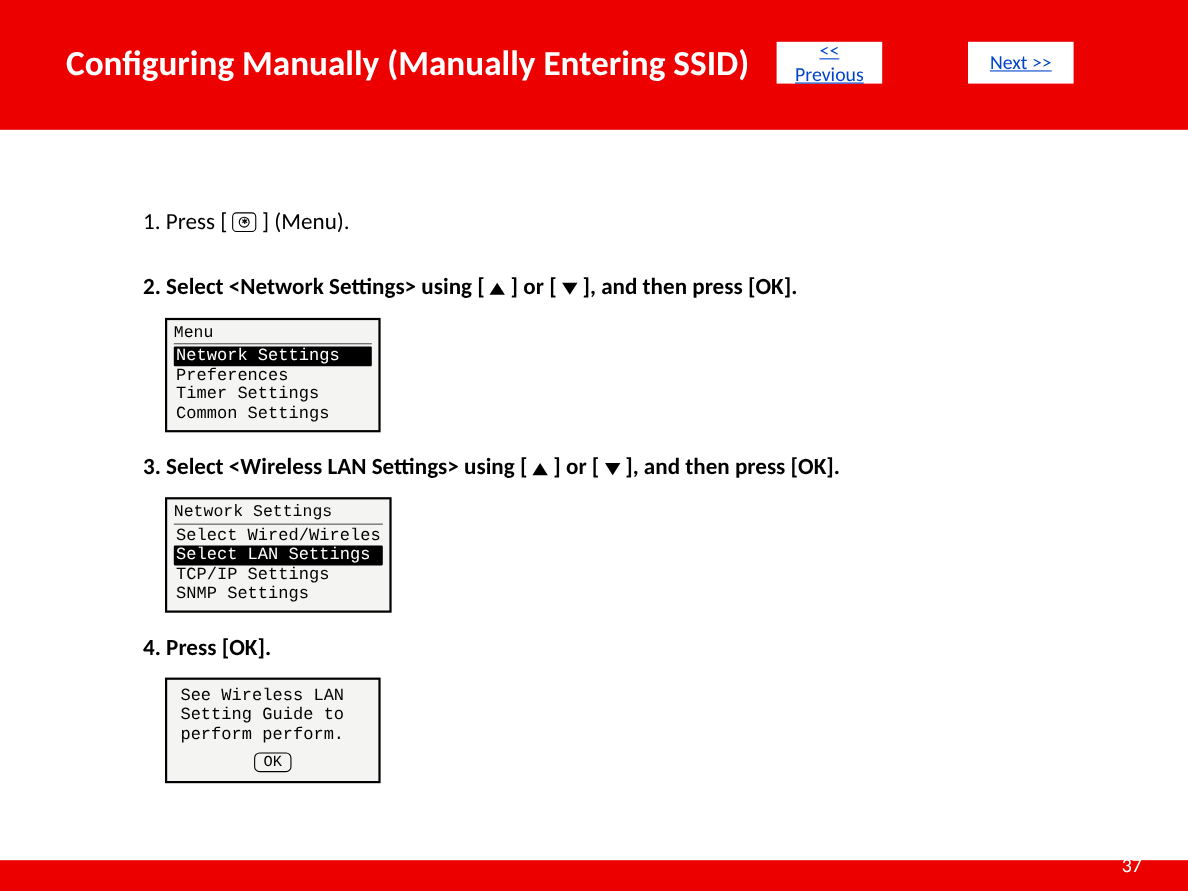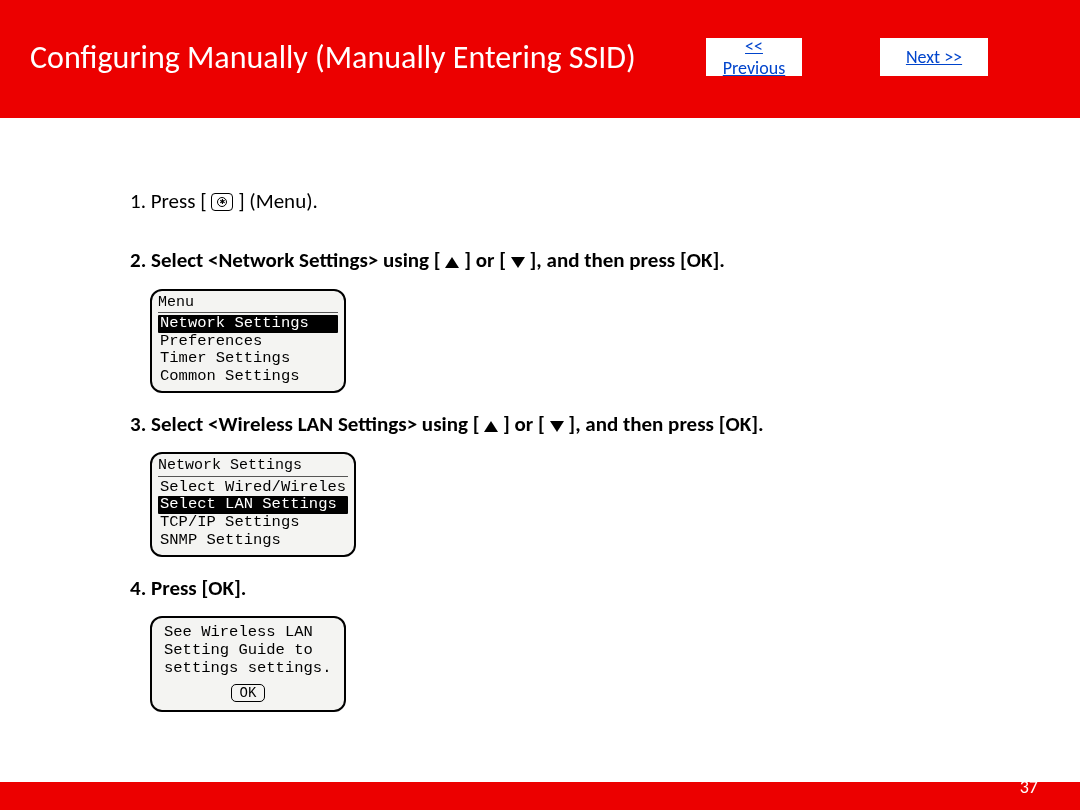--- a/index.html
+++ b/index.html
@@ -13,42 +13,42 @@
   }
   .header {
     background: #ec0000;
     height: 118px;
     position: relative;
     padding: 0;
   }
   .page-title {
     color: #fff;
     font-size: 32px;
-    font-weight: 400;
-    position: absolute;
-    left: 30px;
+    font-weight: 700;
+    position: absolute;
+    left: 60px;
     top: 38px;
   }
   .nav-btn {
     position: absolute;
     top: 38px;
     background: #fff;
     color: #0044cc;
     font-size: 18px;
     text-decoration: underline;
     padding: 8px 16px;
     font-family: inherit;
     border: none;
     cursor: pointer;
     height: 38px;
     display: flex;
     align-items: center;
   }
   .prev-btn { left: 706px; width: 96px; justify-content: center;}
-  .next-btn { left: 880px; width: 108px; justify-content: center;}
+  .next-btn { left: 880px; width: 96px; justify-content: center;}
   .content {
     padding: 70px 0 0 130px;
     color: #000;
     font-size: 21px;
     line-height: 1.3;
   }
   .step {
     margin-bottom: 14px;
   }
   .step-row {
@@ -92,21 +92,21 @@
   .menu-icon-inner::after{
     content:"✱";
     font-size:7px;
     line-height:1;
   }
 
   
   .lcd {
     display: inline-block;
     border: 2px solid #000;
-    border-radius: 12px;
+    border-radius: 0;
     background: #f4f4f2;
     font-family: "Courier New", monospace;
     font-size: 15.5px;
     line-height: 1.15;
     padding: 3px 6px 5px 6px;
     margin: 4px 0 18px 20px;
     min-width: 196px;
   }
   .lcd .lcd-title {
     font-size: 15px;
@@ -192,18 +192,18 @@
     <span class="arrow-down"></span>
     <span>], and then press [OK].</span>
   </div>
 
   <div class="lcd" id="lcd2"><div class="lcd-title">Network Settings</div><div class="lcd-line">Select Wired/Wireles</div><div class="lcd-line selected">Select LAN Settings</div><div class="lcd-line">TCP/IP Settings</div><div class="lcd-line">SNMP Settings</div></div>
 
   <div class="step-row">
     <span>4. Press [OK].</span>
   </div>
 
-  <div class="lcd lcd-msg" id="lcd3"><div class="lcd-line">See Wireless LAN</div><div class="lcd-line">Setting Guide to</div><div class="lcd-line">settings settings.</div><div class="lcd-ok-row"><span class="lcd-ok">OK</span></div></div>
+  <div class="lcd lcd-msg" id="lcd3"><div class="lcd-line">See Wireless LAN</div><div class="lcd-line">Setting Guide to</div><div class="lcd-line">perform perform.</div><div class="lcd-ok-row"><span class="lcd-ok">OK</span></div></div>
 
 </div>
 
 <div class="footer-band"></div>
 <div class="page-num">37</div>
 
 </body></html>

